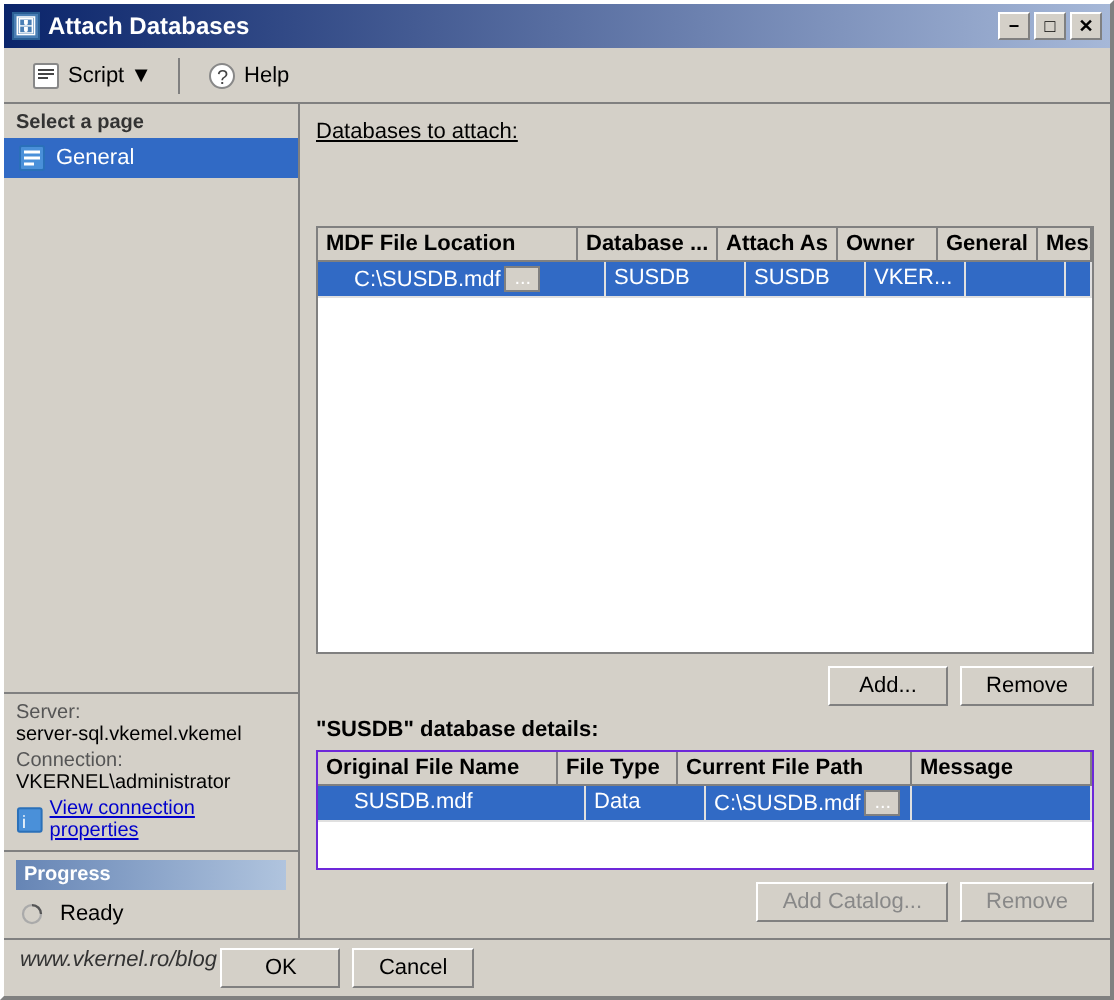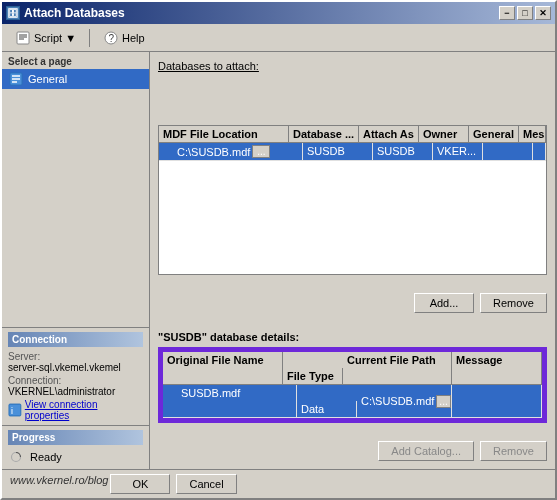--- a/index.html
+++ b/index.html
@@ -188,21 +188,21 @@
       align-items: center;
       justify-content: center;
       font-size: 8px;
       color: #888;
     }
     .right-panel {
       flex: 1;
       padding: 8px;
       display: flex;
       flex-direction: column;
-      gap: 18px;
+      gap: 6px;
       overflow: hidden;
     }
     .underline-label {
       text-decoration: underline;
     }
     .grid-container {
       border: 1px solid #808080;
       background: white;
       flex: 1;
       overflow: hidden;
@@ -272,21 +272,21 @@
       display: flex;
       flex-direction: column;
       gap: 4px;
     }
     .details-label {
       font-size: 11px;
       font-weight: bold;
       color: #000;
     }
     .details-grid-container {
-      border: 5px solid #6d28d9;
+      border: 1px solid #6d28d9;
       background: white;
       min-height: 60px;
     }
     .bottom-bar {
       border-top: 1px solid #808080;
       padding: 4px 8px;
       background: #d4d0c8;
       display: flex;
       flex-direction: row;
       gap: 2px;
@@ -308,21 +308,21 @@
       flex-direction: column;
       margin-top: 35px;
     }
     .col-mdf { width: 130px; min-width: 130px; }
     .col-db { width: 70px; min-width: 70px; }
     .col-attach { width: 60px; min-width: 60px; }
     .col-owner { width: 50px; min-width: 50px; }
     .col-status { width: 50px; min-width: 50px; }
     .col-message { flex: 1; }
     .col-origfile { width: 120px; min-width: 120px; }
-    .col-filetype { width: 60px; min-width: 60px; margin-top: 16px; }
+    .col-filetype { width: 60px; min-width: 60px; }
     .col-curpath { flex: 1; }
     .col-msg2 { width: 90px; min-width: 90px; }
   </style>
 </head>
 <body>
 
 <div class="window">
 
   <div class="title-bar">
     <div class="title-bar-icon">🗄</div>
@@ -369,21 +369,20 @@
             <rect x="1" y="1" width="12" height="12" rx="1" fill="#4a90d9" stroke="#2a70b9" stroke-width="1"></rect>
             <line x1="3" y1="4" x2="11" y2="4" stroke="white" stroke-width="1.5"></line>
             <line x1="3" y1="7" x2="11" y2="7" stroke="white" stroke-width="1.5"></line>
             <line x1="3" y1="10" x2="8" y2="10" stroke="white" stroke-width="1.5"></line>
           </svg>
         </div>
         <span>General</span>
       </div>
 
       <div class="connection-section">
-        <div class="connection-header">Connection</div>
         <div class="connection-label">Server:</div>
         <div class="connection-value">server-sql.vkemel.vkemel</div>
         <div class="connection-label">Connection:</div>
         <div class="connection-value">VKERNEL\administrator</div>
         <div class="connection-link">
           <svg width="14" height="14" viewBox="0 0 14 14">
             <rect x="1" y="1" width="12" height="12" rx="1" fill="#4a90d9" stroke="#2a70b9" stroke-width="1"></rect>
             <text x="3" y="11" font-size="9" fill="white">i</text>
           </svg>
           <span>View connection properties</span>

